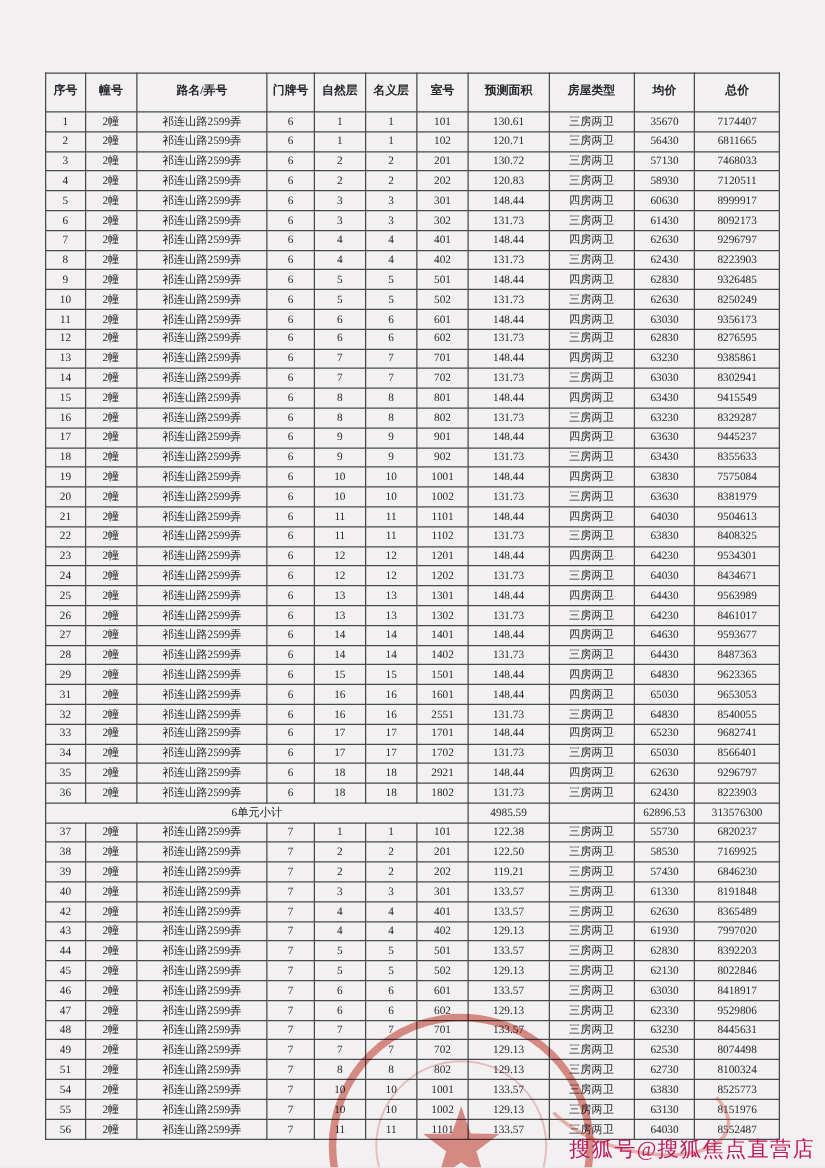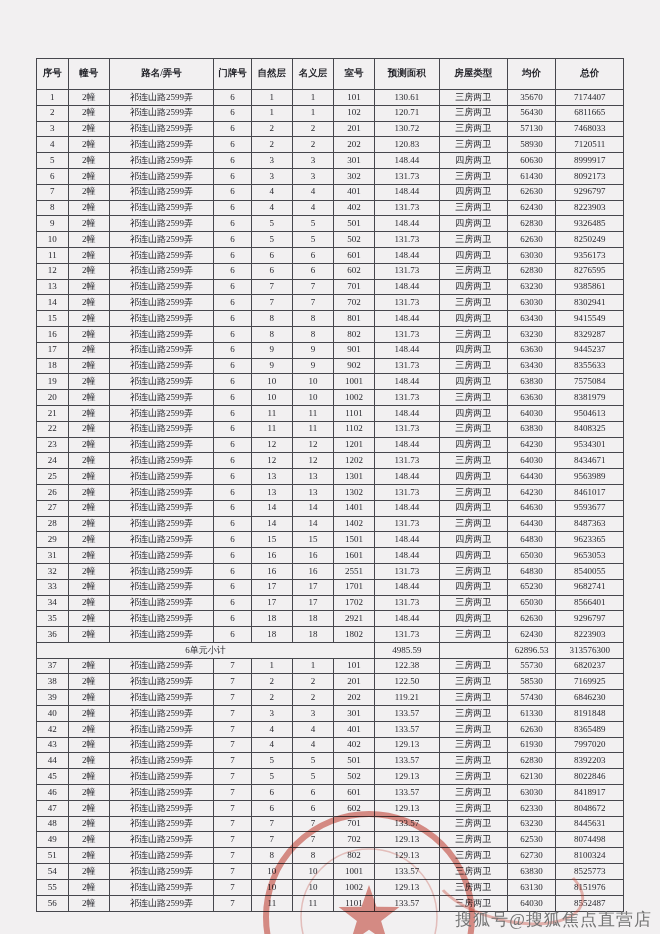--- a/index.html
+++ b/index.html
@@ -41,21 +41,21 @@
     width:150px; height:70px;
     border-radius:50%;
     border:3px solid rgba(198,57,40,0.35);
     border-left-color:transparent; border-top-color:transparent;
     transform:rotate(14deg);
     pointer-events:none;
   }
   .watermark {
     position:absolute; right:8px; bottom:3px;
     font-size:17px; letter-spacing:1px;
-    color:#737373;
+    color:#be185d;
   }
 </style>
 </head>
 <body>
 
 <div class="page">
 
   <table class="doc-table">
     <colgroup>
       <col class="c1">
@@ -669,21 +669,21 @@
           <td>47</td>
           <td>2幢</td>
           <td>祁连山路2599弄</td>
           <td>7</td>
           <td>6</td>
           <td>6</td>
           <td>602</td>
           <td>129.13</td>
           <td>三房两卫</td>
           <td>62330</td>
-          <td>8048672</td>
+          <td>9529806</td>
         </tr>
         <tr>
           <td>48</td>
           <td>2幢</td>
           <td>祁连山路2599弄</td>
           <td>7</td>
           <td>7</td>
           <td>7</td>
           <td>701</td>
           <td>133.57</td>

